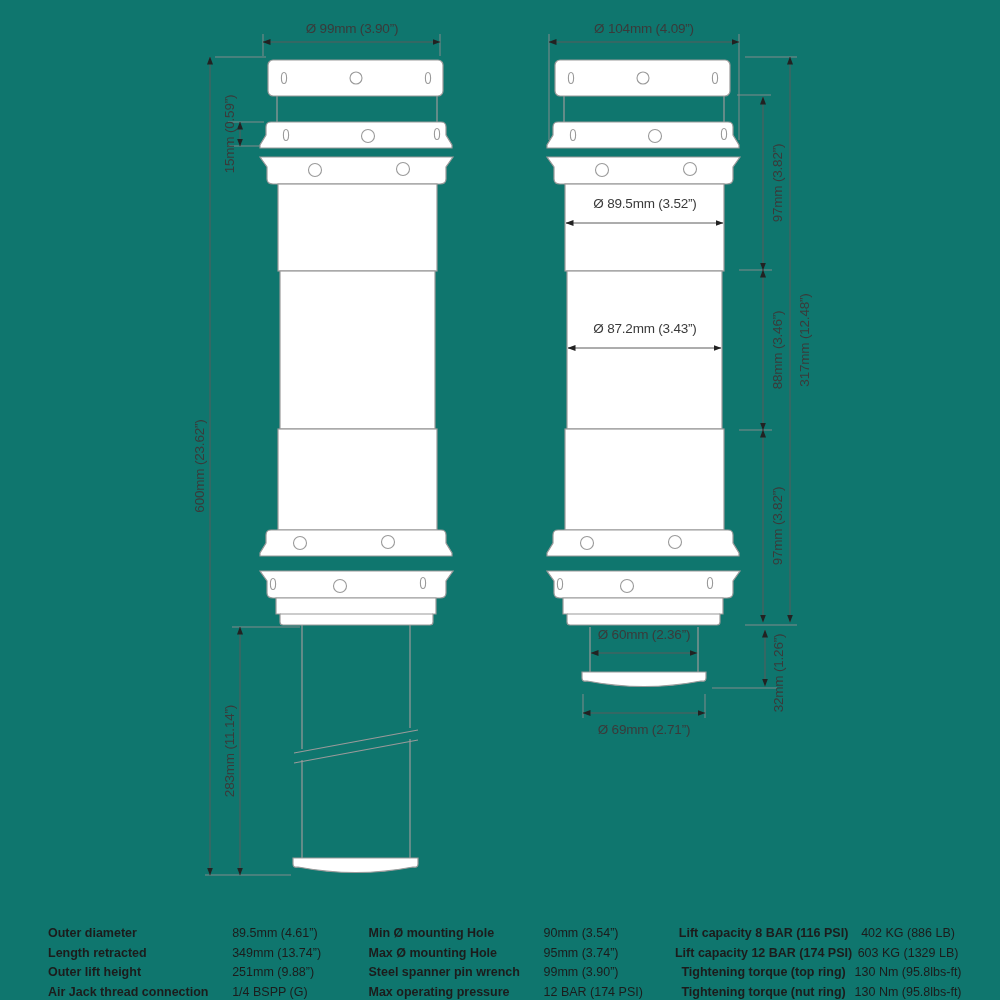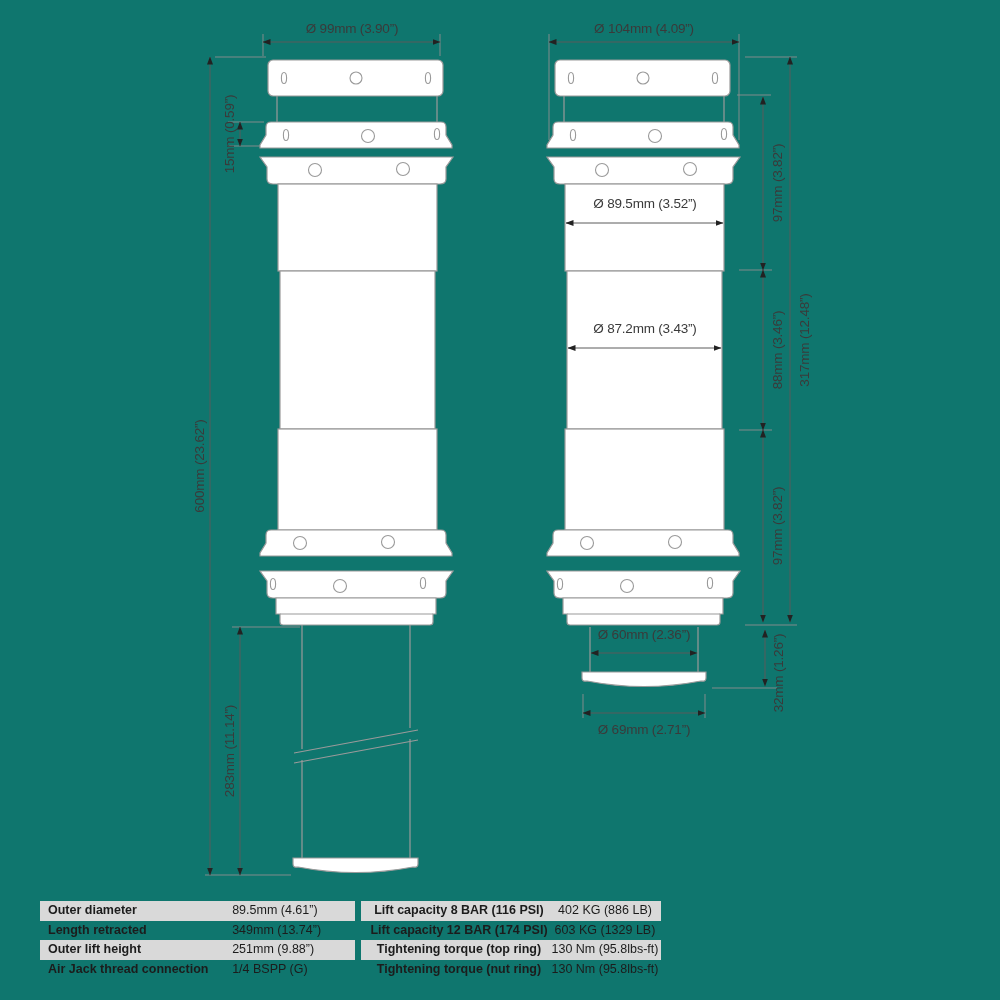--- a/index.html
+++ b/index.html
@@ -11,21 +11,21 @@
   .hole{fill:#ffffff;stroke:#9a9a9a;stroke-width:1.1;}
   .ext{fill:none;stroke:#8f8f8f;stroke-width:0.9;}
   .dim{stroke:#5a5a5a;stroke-width:1;marker-start:url(#arr);marker-end:url(#arr);}
   .dimtxt{font-size:13.5px;fill:#3a3a3a;letter-spacing:-0.2px;}
   
   .spec-table{position:absolute;left:40px;top:901px;display:grid;
               grid-template-columns:315px 300px 297px;column-gap:5.5px;
               font-size:12.5px;color:#1c1c1c;}
   .spec-group{display:grid;grid-template-columns:61% 39%;grid-auto-rows:19.5px;}
   .spec-group.g3{grid-template-columns:63% 37%;text-align:center;}
-  .cell{line-height:19.5px;white-space:nowrap;overflow:visible;}
+  .cell{line-height:19.5px;white-space:nowrap;overflow:visible;margin-top:23px;}
   .cell.label{font-weight:bold;padding-left:8px;}
   .cell.r0,.cell.r2{background:#d9d9d9;}
 </style>
 </head>
 <body>
 
 <div class="screen">
 
 <svg width="1000" height="895" viewBox="0 0 1000 895">
   <defs>
@@ -117,20 +117,30 @@
   <div class="spec-group">
     <div class="cell label r0">Outer diameter</div>
     <div class="cell value r0">89.5mm (4.61”)</div>
     <div class="cell label r1">Length retracted</div>
     <div class="cell value r1">349mm (13.74”)</div>
     <div class="cell label r2">Outer lift height</div>
     <div class="cell value r2">251mm (9.88”)</div>
     <div class="cell label r3">Air Jack thread connection</div>
     <div class="cell value r3">1/4 BSPP (G)</div>
   </div>
+  <div class="spec-group">
+    <div class="cell label r0">Min Ø mounting Hole</div>
+    <div class="cell value r0">90mm (3.54”)</div>
+    <div class="cell label r1">Max Ø mounting Hole</div>
+    <div class="cell value r1">95mm (3.74”)</div>
+    <div class="cell label r2">Steel spanner pin wrench</div>
+    <div class="cell value r2">99mm (3.90”)</div>
+    <div class="cell label r3">Max operating pressure</div>
+    <div class="cell value r3">12 BAR (174 PSI)</div>
+  </div>
   <div class="spec-group g3">
     <div class="cell label r0">Lift capacity 8 BAR (116 PSI)</div>
     <div class="cell value r0">402 KG (886 LB)</div>
     <div class="cell label r1">Lift capacity 12 BAR (174 PSI)</div>
     <div class="cell value r1">603 KG (1329 LB)</div>
     <div class="cell label r2">Tightening torque (top ring)</div>
     <div class="cell value r2">130 Nm (95.8lbs-ft)</div>
     <div class="cell label r3">Tightening torque (nut ring)</div>
     <div class="cell value r3">130 Nm (95.8lbs-ft)</div>
   </div>

